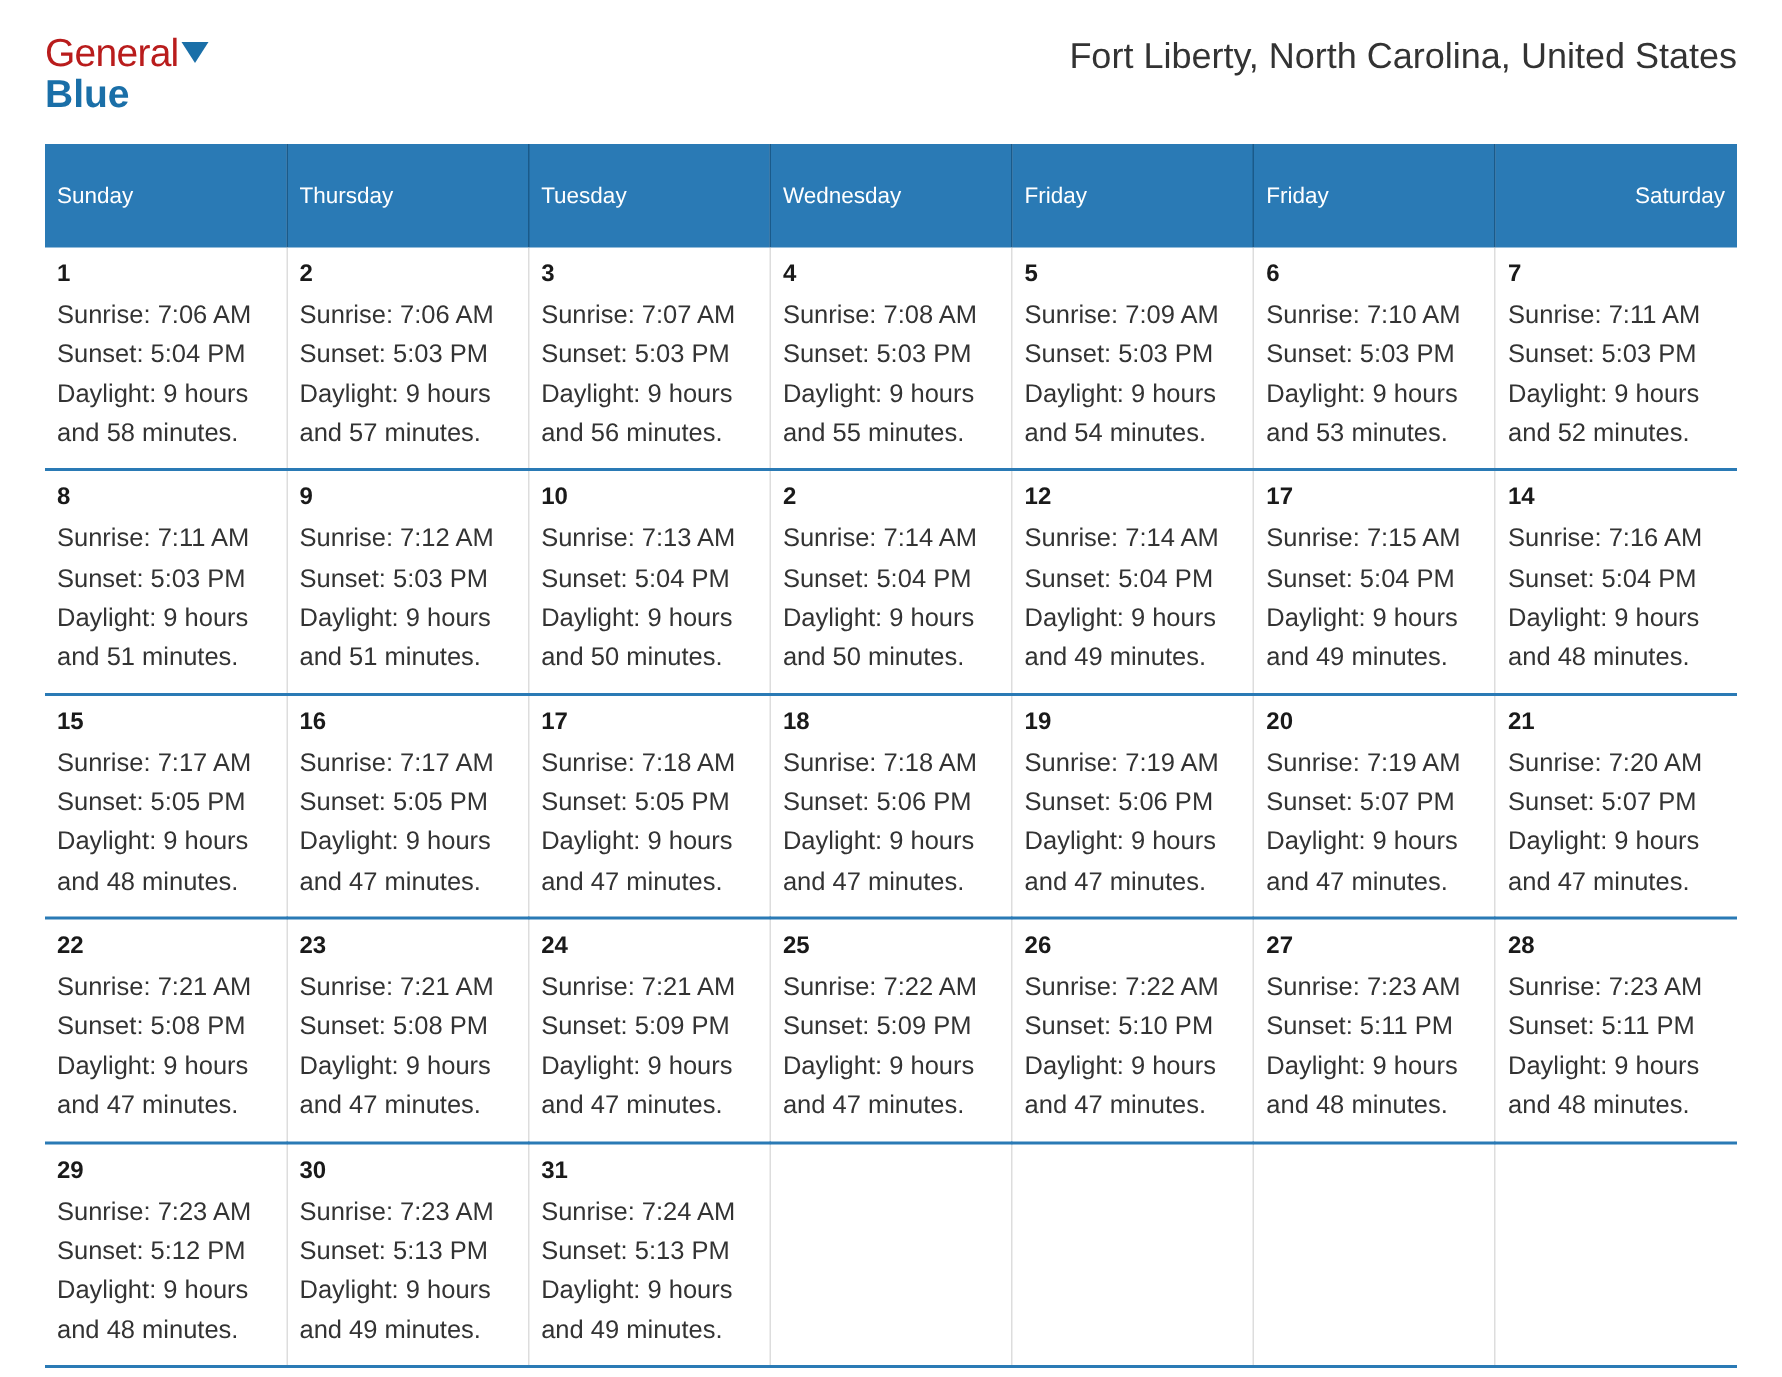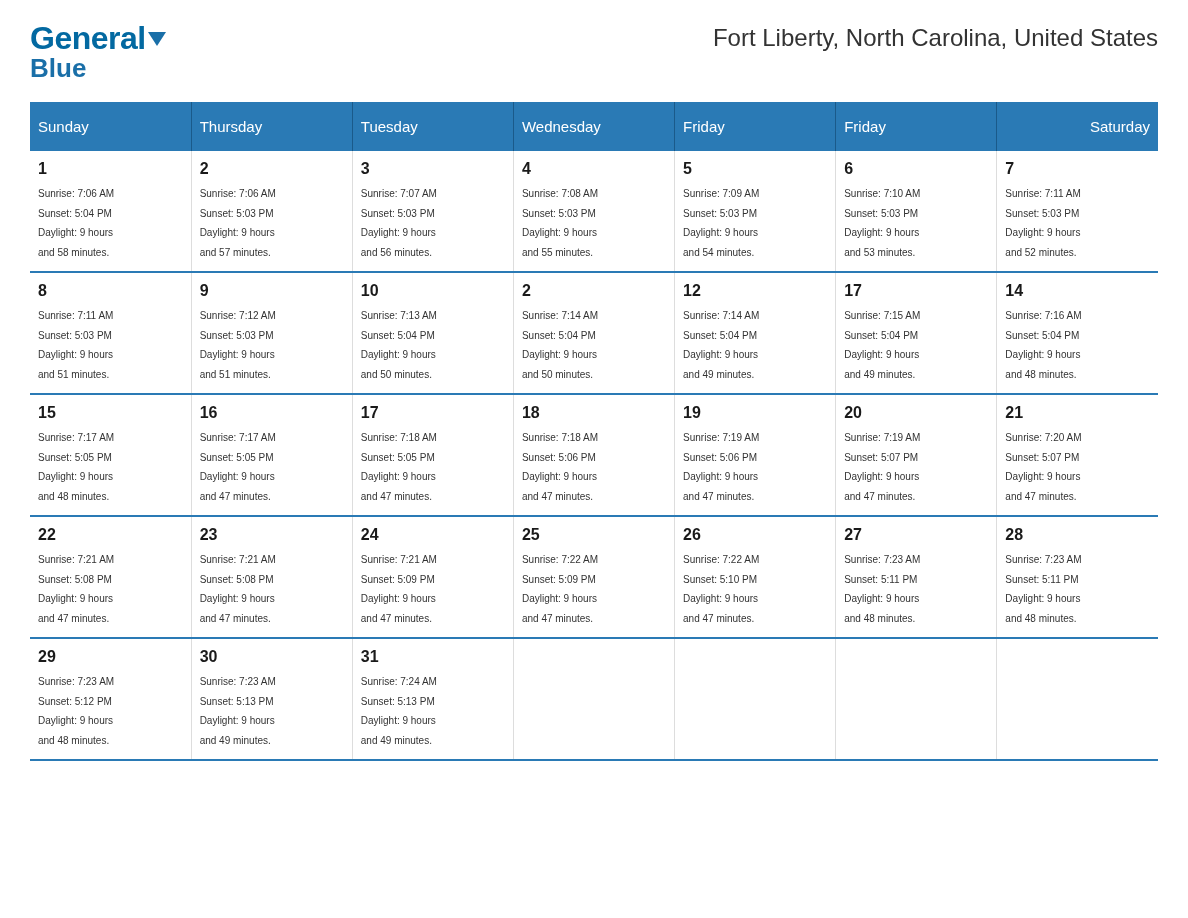--- a/index.html
+++ b/index.html
@@ -15,23 +15,23 @@
       justify-content: space-between;
       align-items: flex-start;
       margin-bottom: 18px;
     }
     .logo {
       display: flex;
       flex-direction: column;
       align-items: flex-start;
     }
     .logo-general {
-      font-size: 32px;
-      font-weight: bold;
-      color: #0369a1;
+      font-size: 26px;
+      font-weight: normal;
+      color: #b91c1c;
       letter-spacing: -0.5px;
     }
     .logo-blue {
       font-size: 26px;
       font-weight: bold;
       color: #1a6fa8;
       margin-top: -4px;
     }
     .logo-triangle {
       display: inline-block;
@@ -60,21 +60,21 @@
       margin-top: 4px;
     }
     table {
       width: 100%;
       border-collapse: collapse;
       table-layout: fixed;
     }
     thead th {
       background-color: #2a7ab5;
       color: #fff;
-      padding: 16px 8px;
+      padding: 26px 8px;
       font-size: 15px;
       font-weight: normal;
       text-align: left;
       border-right: 1px solid #1a5a8a;
     }
     thead th:last-child {
       border-right: none;
       text-align: right;
     }
     tbody tr {
@@ -93,21 +93,21 @@
       border-right: none;
     }
     .day-num {
       font-size: 16px;
       font-weight: bold;
       color: #1a1a1a;
       display: block;
       margin-bottom: 2px;
     }
     .day-info {
-      font-size: 10px;
+      font-size: 17px;
       color: #333;
       line-height: 1.55;
     }
     .empty-cell {
       background: #fff;
     }
   </style>
 </head>
 <body>
 

